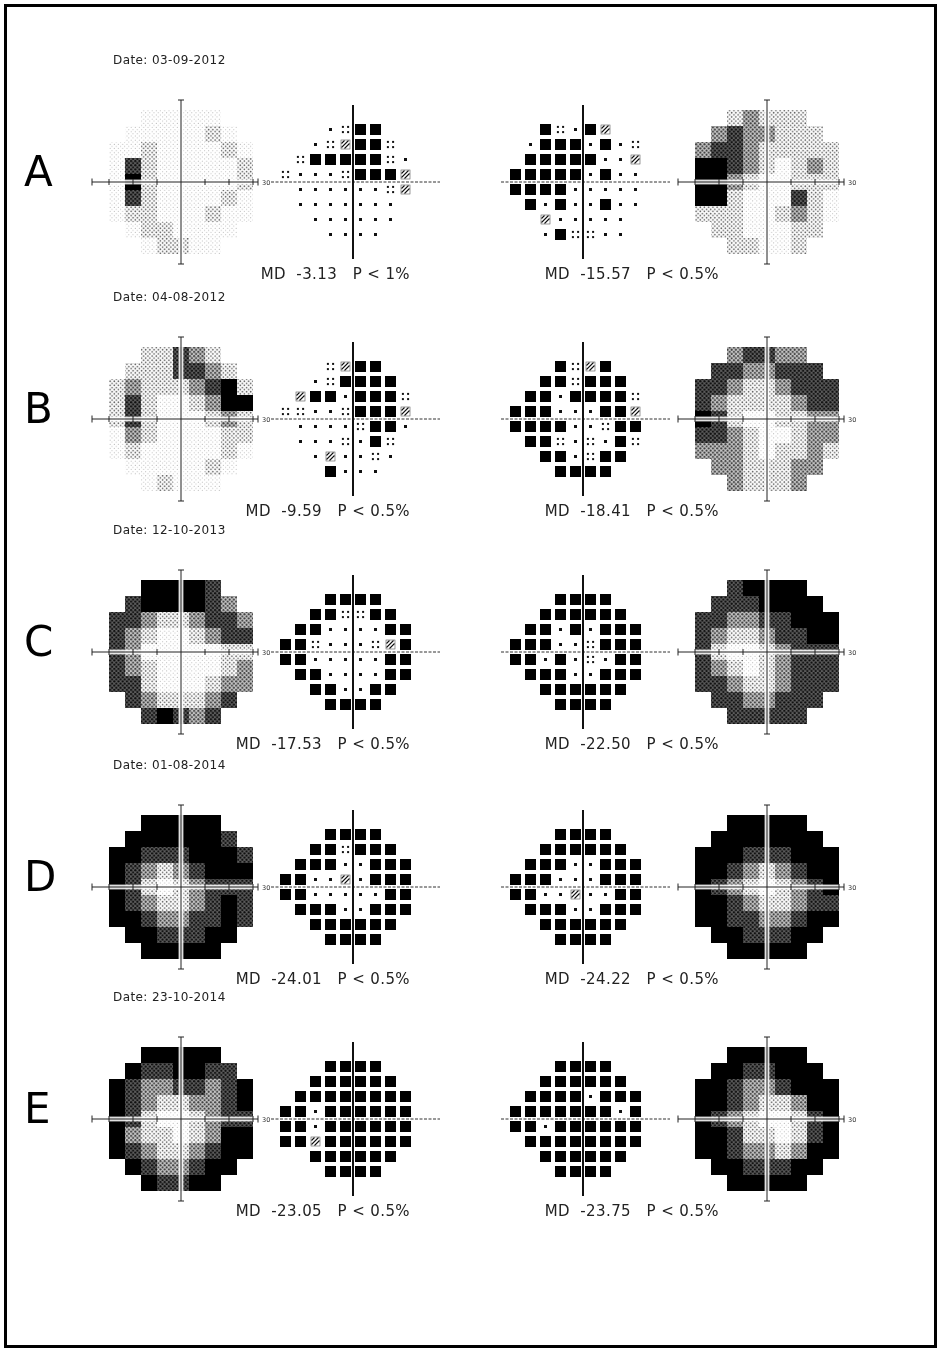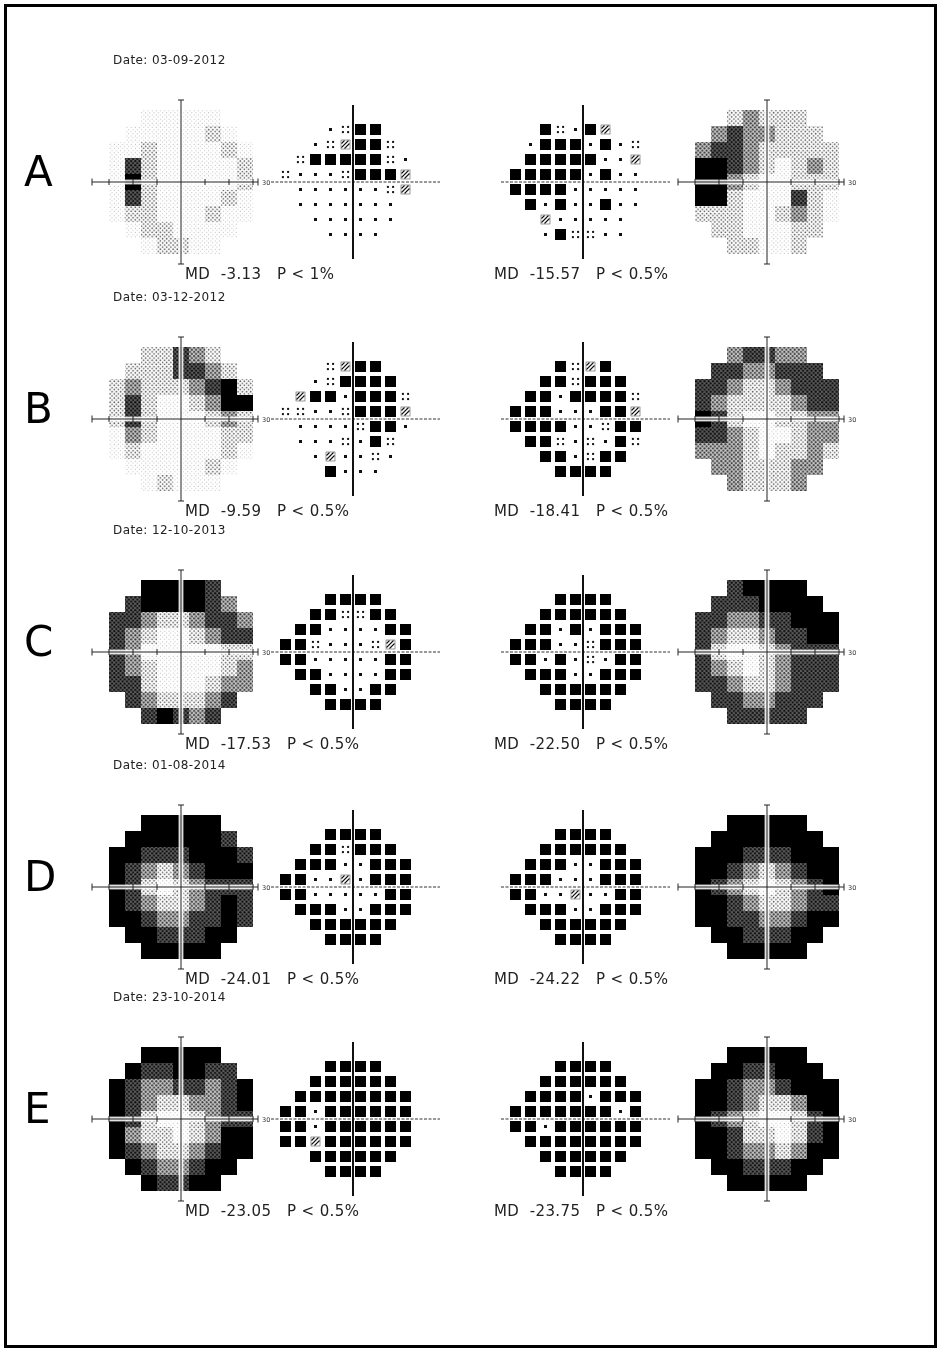--- a/index.html
+++ b/index.html
@@ -8,21 +8,21 @@
   #frame{position:absolute;left:4px;top:4px;right:5px;bottom:5px;border:3px solid #000;pointer-events:none;}
   .row{position:absolute;left:0;width:942px;height:237px;}
   .letter{position:absolute;left:24px;top:103px;width:44px;font-size:42px;line-height:48px;color:#000;}
   .date{position:absolute;left:113px;top:8px;font-size:12px;letter-spacing:0.4px;color:#222;white-space:pre;}
   .plot{position:absolute;top:52px;height:170px;}
   .plot svg{display:block;}
   .gs1{left:88px;width:190px;}
   .pd1{left:268px;width:180px;}
   .pd2{left:498px;width:180px;}
   .gs2{left:674px;width:190px;}
-  .cap{position:absolute;top:220px;height:22px;font-size:15px;letter-spacing:0.4px;color:#222;text-align:left;white-space:pre;}
+  .cap{position:absolute;top:220px;height:22px;font-size:15px;letter-spacing:0.4px;color:#222;text-align:right;white-space:pre;}
   .capL{left:185px;width:225px;}
   .capR{left:494px;width:225px;}
 </style>
 </head>
 <body>
 
 <div id="canvas">
   <div id="frame"></div>
   <div id="rows">
       <section class="row" style="top:45px">
@@ -411,21 +411,21 @@
             <line x1="93" y1="3" x2="93" y2="167" stroke="#222" stroke-width="1"></line>
             <line x1="90" y1="3" x2="96" y2="3" stroke="#222" stroke-width="1"></line>
             <line x1="90" y1="167" x2="96" y2="167" stroke="#222" stroke-width="1"></line>
           </svg>
         </div>
     <div class="cap capL">MD  -3.13   P &lt; 1%</div>
     <div class="cap capR">MD  -15.57   P &lt; 0.5%</div>
   </section>
       <section class="row" style="top:282px">
     <div class="letter">B</div>
-    <div class="date">Date: 03-12-2012</div>
+    <div class="date">Date: 04-08-2012</div>
     <div class="plot gs1">
           <svg width="190" height="170" viewBox="0 0 190 170" xmlns="http://www.w3.org/2000/svg">
             <defs>
               <pattern id="a1g1" width="4.2" height="4.2" patternUnits="userSpaceOnUse">
                 <rect width="4.2" height="4.2" fill="#ffffff"></rect>
                 <circle cx="1.1" cy="1.1" r="0.45" fill="#909090"></circle>
                 <circle cx="3.1" cy="3.1" r="0.45" fill="#909090"></circle>
               </pattern>
               <pattern id="a1g2" width="4.2" height="4.2" patternUnits="userSpaceOnUse">
                 <rect width="4.2" height="4.2" fill="#fbfbfb"></rect>

